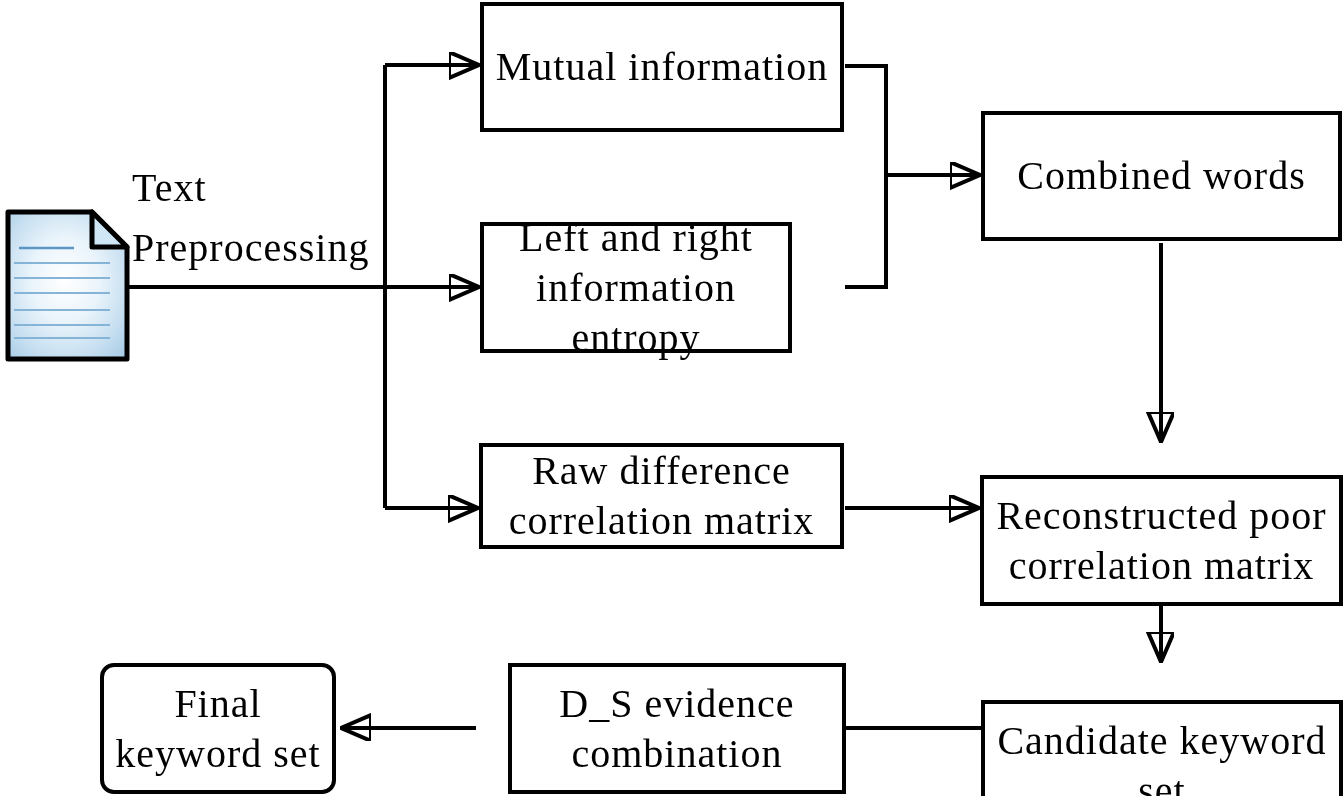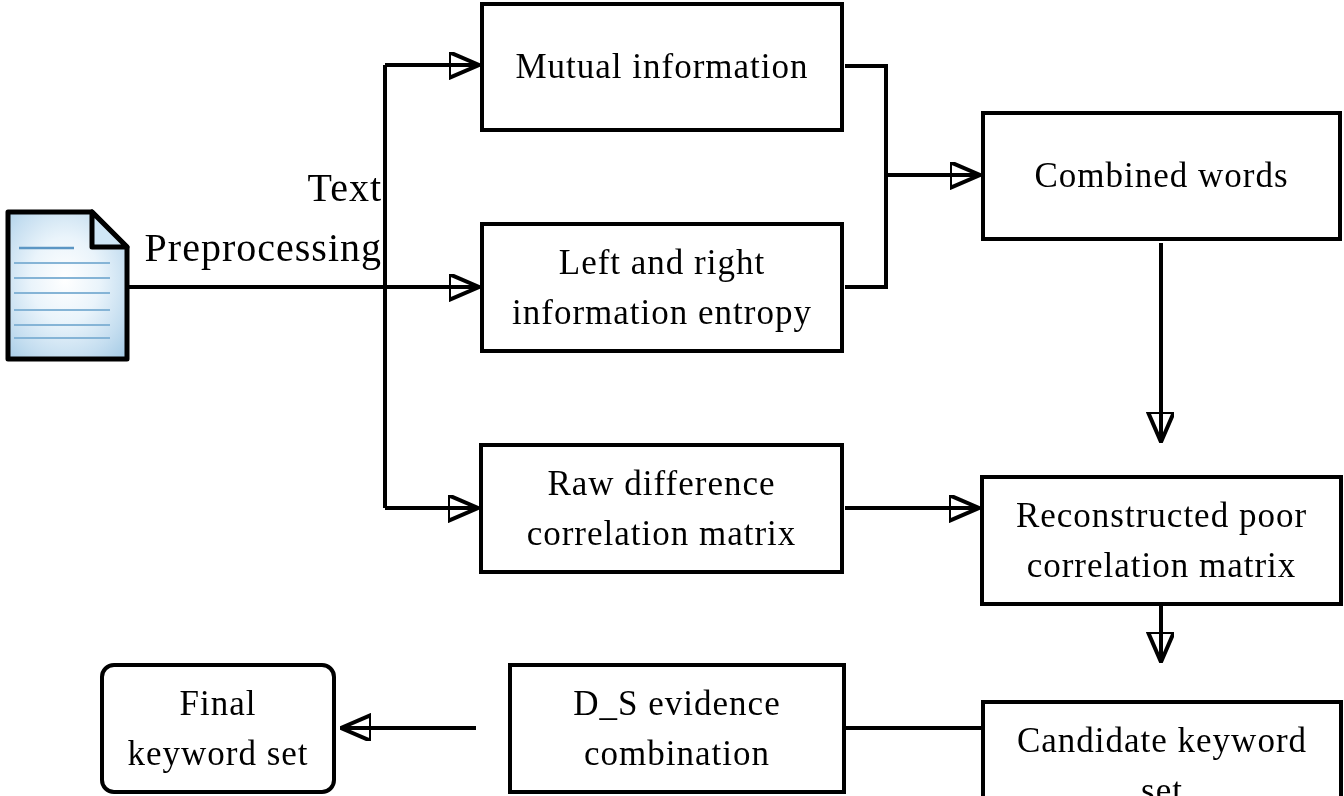--- a/index.html
+++ b/index.html
@@ -25,31 +25,31 @@
   }
   .node {
     position: absolute;
     box-sizing: border-box;
     border: 4px solid #000000;
     background: #ffffff;
     display: flex;
     align-items: center;
     justify-content: center;
     text-align: center;
-    font-size: 35px;
+    font-size: 40px;
     line-height: 50px;
     letter-spacing: 1px;
     white-space: pre-line;
   }
   .freelabel {
     position: absolute;
     font-size: 40px;
     line-height: 60px;
     letter-spacing: 1px;
-    text-align: right;
+    text-align: left;
     white-space: pre-line;
   }
   .doc-icon { position: absolute; left: 2px; top: 206px; }
 </style>
 </head>
 <body>
 
 <div class="canvas">
 
   <svg class="connectors" viewBox="0 0 1344 796">
@@ -91,26 +91,26 @@
       <line x1="12" y1="119" x2="108" y2="119"></line>
       <line x1="12" y1="132" x2="108" y2="132"></line>
     </g>
   </svg>
 
   <div class="freelabel" style="left:132px; top:158px; width:250px;">Text
 Preprocessing</div>
 
   <div class="node" style="left:480px; top:2px; width:364px; height:130px;">Mutual information</div>
 
-  <div class="node" style="left:480px; top:222px; width:364px; height:131px;">Left and right
+  <div class="node" style="left:480px; top:222px; width:312px; height:131px;">Left and right
 information entropy</div>
 
   <div class="node" style="left:981px; top:111px; width:361px; height:130px;text-align:center;">Combined words</div>
 
-  <div class="node" style="left:479px; top:443px; width:365px; height:131px;">Raw difference
+  <div class="node" style="left:479px; top:443px; width:365px; height:106px;">Raw difference
 correlation matrix</div>
 
   <div class="node" style="left:980px; top:443px; width:363px; height:131px;margin-top:32px;">Reconstructed poor
 correlation matrix</div>
 
   <div class="node" style="left:981px; top:700px; width:362px; height:131px;">Candidate keyword
 set</div>
 
   <div class="node" style="left:476px; top:663px; width:338px; height:131px;margin-left:32px;">D_S evidence
 combination</div>

